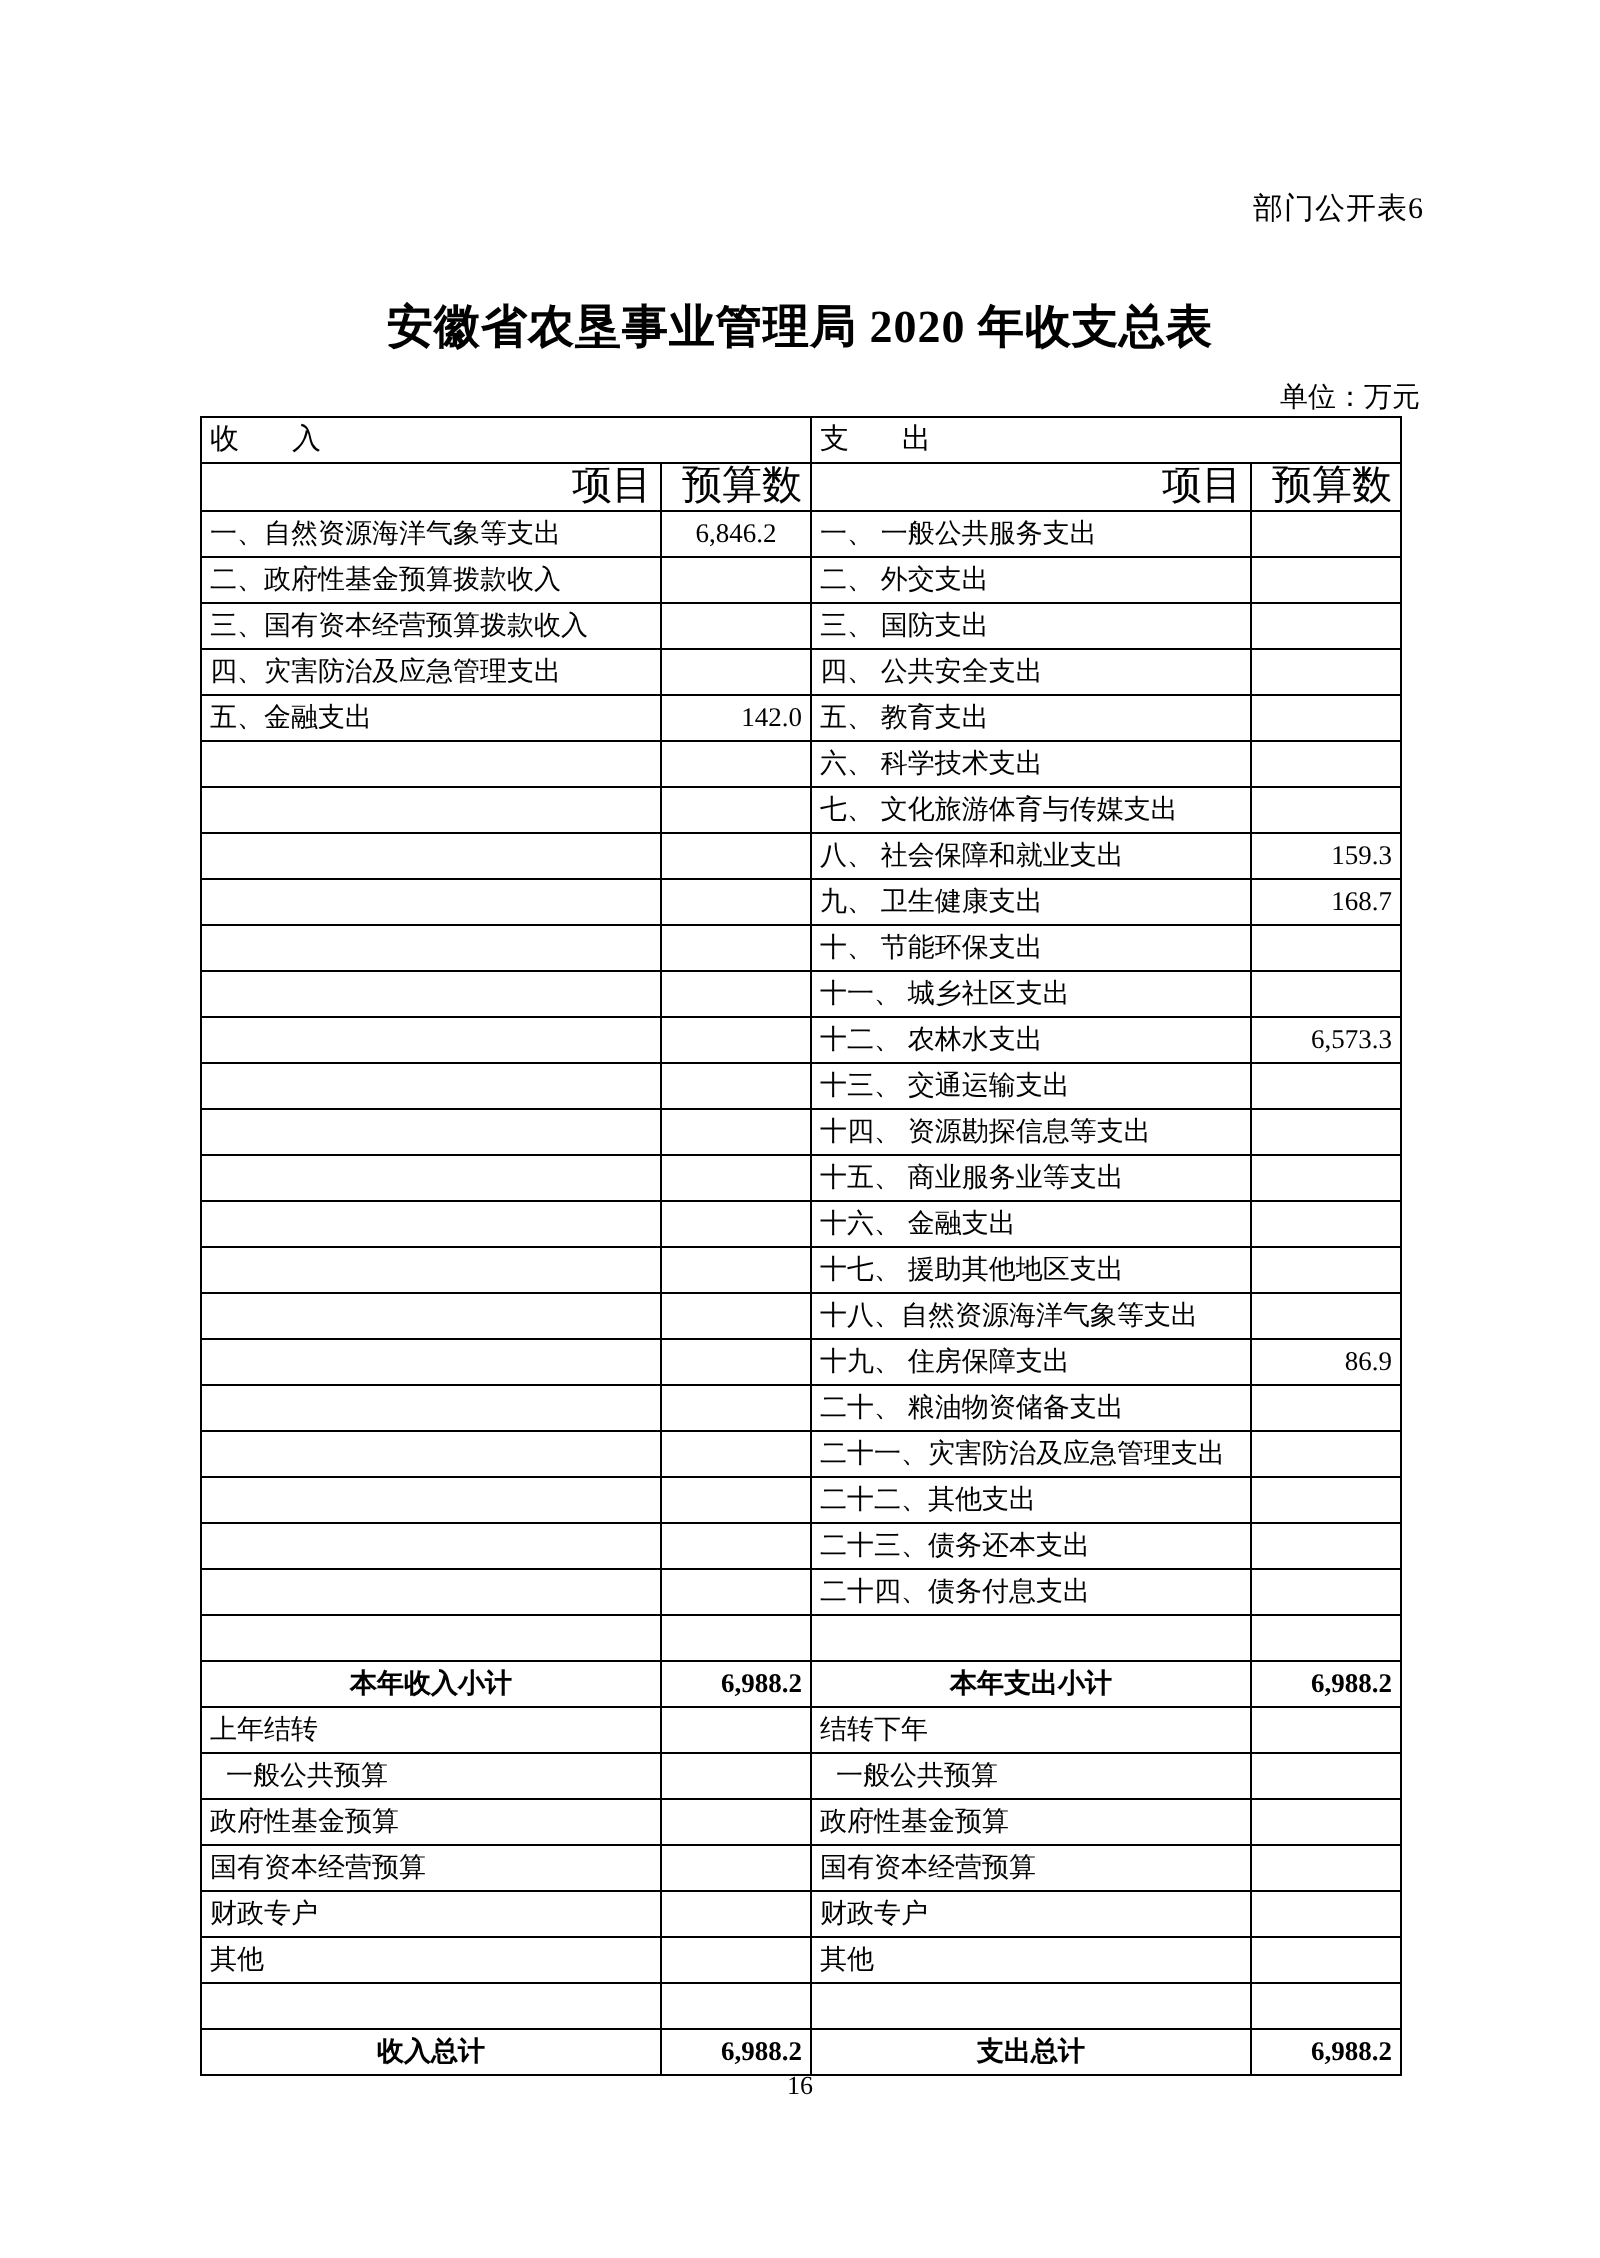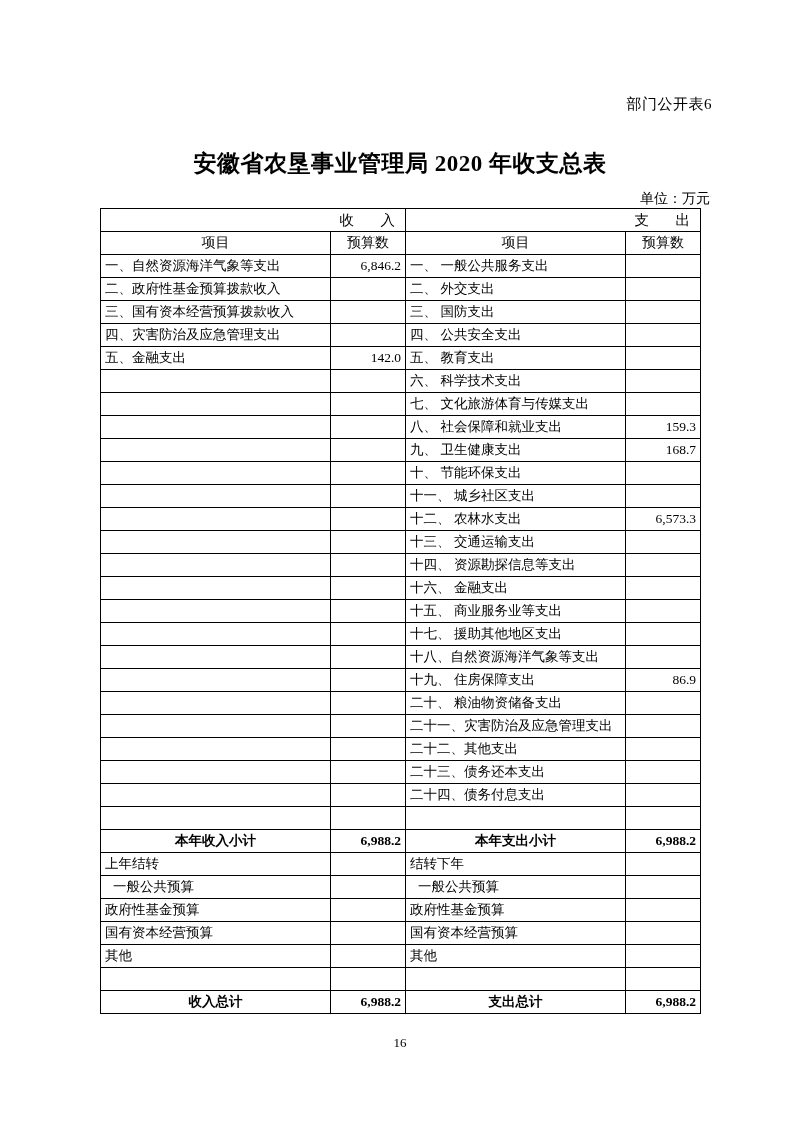--- a/index.html
+++ b/index.html
@@ -62,28 +62,28 @@
     padding: 0px 4px;
     vertical-align: middle;
     line-height: 1.15;
   }
   col.c1 { width: 230px; }
   col.c2 { width: 75px; }
   col.c3 { width: 220px; }
   col.c4 { width: 75px; }
 
   .grp-head {
-    text-align: right;
+    text-align: left;
     letter-spacing: 6px;
     font-size: 14.5px;
     height: 24px;
   }
   .col-head {
-    text-align: center;
-    font-size: 14px;
+    text-align: right;
+    font-size: 20px;
     height: 24px;
     margin-top: 40px;
   }
   .item {
     text-align: left;
     font-size: 13.5px;
     white-space: nowrap;
   }
   .item.indent {
     padding-left: 12px;
@@ -139,21 +139,21 @@
         <td class="grp-head" colspan="2">支　出</td>
       </tr>
       <tr>
         <td class="col-head">项目</td>
         <td class="col-head">预算数</td>
         <td class="col-head">项目</td>
         <td class="col-head">预算数</td>
       </tr>
     <tr>
           <td class="item">一、自然资源海洋气象等支出</td>
-          <td class="num" style="text-align: right;">6,846.2</td>
+          <td class="num" style="text-align: center;">6,846.2</td>
           <td class="item">一、 一般公共服务支出</td>
           <td class="num" style="text-align: right;"></td>
         </tr>
         <tr>
           <td class="item">二、政府性基金预算拨款收入</td>
           <td class="num" style="text-align: right;"></td>
           <td class="item">二、 外交支出</td>
           <td class="num" style="text-align: right;"></td>
         </tr>
         <tr>
@@ -224,27 +224,27 @@
         </tr>
         <tr>
           <td class="item"></td>
           <td class="num" style="text-align: right;"></td>
           <td class="item">十四、 资源勘探信息等支出</td>
           <td class="num" style="text-align: right;"></td>
         </tr>
         <tr>
           <td class="item"></td>
           <td class="num" style="text-align: right;"></td>
+          <td class="item">十五、 商业服务业等支出</td>
+          <td class="num" style="text-align: right;"></td>
+        </tr>
+        <tr>
+          <td class="item"></td>
+          <td class="num" style="text-align: right;"></td>
           <td class="item">十六、 金融支出</td>
-          <td class="num" style="text-align: right;"></td>
-        </tr>
-        <tr>
-          <td class="item"></td>
-          <td class="num" style="text-align: right;"></td>
-          <td class="item">十五、 商业服务业等支出</td>
           <td class="num" style="text-align: right;"></td>
         </tr>
         <tr>
           <td class="item"></td>
           <td class="num" style="text-align: right;"></td>
           <td class="item">十七、 援助其他地区支出</td>
           <td class="num" style="text-align: right;"></td>
         </tr>
         <tr>
           <td class="item"></td>
@@ -318,20 +318,26 @@
           <td class="item">政府性基金预算</td>
           <td class="num" style="text-align: right;"></td>
         </tr>
         <tr>
           <td class="item">国有资本经营预算</td>
           <td class="num" style="text-align: right;"></td>
           <td class="item">国有资本经营预算</td>
           <td class="num" style="text-align: right;"></td>
         </tr>
         <tr>
+          <td class="item">财政专户</td>
+          <td class="num" style="text-align: right;"></td>
+          <td class="item">财政专户</td>
+          <td class="num" style="text-align: right;"></td>
+        </tr>
+        <tr>
           <td class="item">其他</td>
           <td class="num" style="text-align: right;"></td>
           <td class="item">其他</td>
           <td class="num" style="text-align: right;"></td>
         </tr>
         <tr>
           <td class="item"></td>
           <td class="num" style="text-align: right;"></td>
           <td class="item"></td>
           <td class="num" style="text-align: right;"></td>

